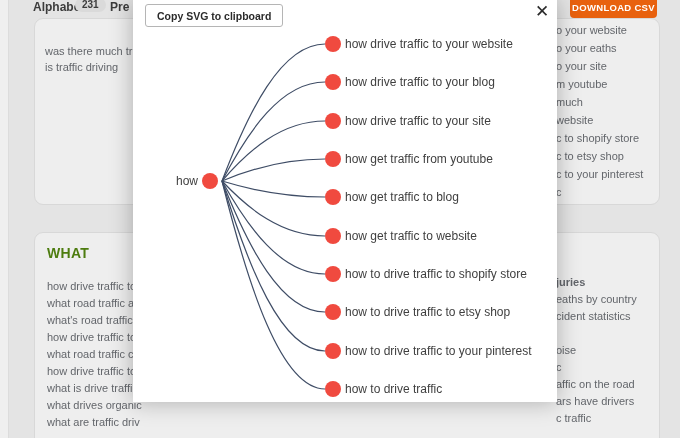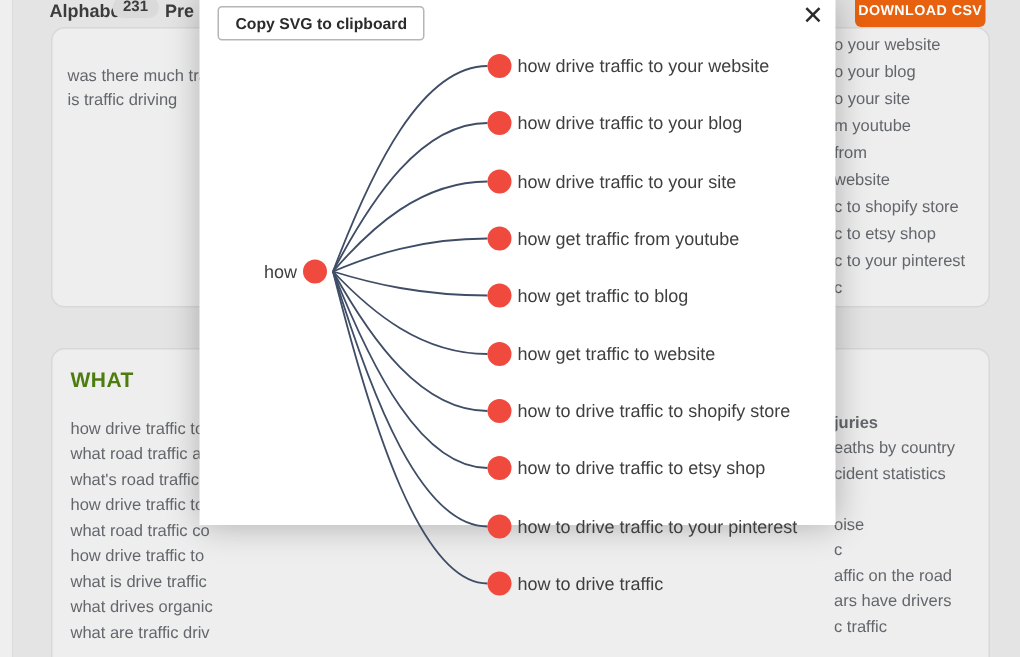--- a/index.html
+++ b/index.html
@@ -22,21 +22,21 @@
   .tab-badge { position:absolute; left:75px; top:-2px; background:#dadada; border-radius:9px; padding:1px 7px 2px; font-size:10px; font-weight:bold; color:#3c3c3c; }
 
   .download-btn { position:absolute; left:570px; top:-9px; width:87px; height:27px; background:#e8610e; border:none; border-radius:4px; color:#fff; font-family:"Liberation Sans",sans-serif; font-size:9.5px; font-weight:bold; letter-spacing:.3px; display:flex; align-items:flex-end; justify-content:center; padding-bottom:5px; cursor:pointer; }
 
   .bg-item { position:absolute; font-size:11px; color:#63666b; white-space:nowrap; line-height:13px; }
   .what-heading { position:absolute; left:47px; top:245px; font-size:14px; font-weight:bold; color:#4d7c0f; letter-spacing:.3px; }
 
   .show-graph-btn { position:absolute; left:588px; top:245px; width:64px; height:22px; background:#f0f0f0; border:1px solid #9a9a9a; border-radius:4px; font-family:"Liberation Sans",sans-serif; font-size:10px; font-weight:bold; color:#3c3c3c; cursor:pointer; }
 
   
-  .modal { position:absolute; left:133px; top:0; width:424px; height:350px; background:#ffffff; box-shadow:0 0 22px rgba(0,0,0,.28);text-decoration:underline; }
+  .modal { position:absolute; left:133px; top:0; width:424px; height:402px; background:#ffffff; box-shadow:0 0 22px rgba(0,0,0,.28);text-decoration:underline; }
   .copy-svg-btn { position:absolute; left:12px; top:4px; height:23px; padding:0 11px; background:#fff; border:1px solid #b5b5b5; border-radius:3px; font-family:"Liberation Sans",sans-serif; font-size:10.5px; font-weight:bold; color:#2b2b2b; cursor:pointer; }
   .close-btn { position:absolute; left:398px; top:0px; width:22px; height:22px; background:none; border:none; font-size:17px; line-height:22px; color:#2b2b2b; cursor:pointer; font-family:"DejaVu Sans",sans-serif; }
   #graph-svg { position:absolute; left:0; top:0; width:424px; height:438px; }
   #graph-svg text { font-family:"Liberation Sans",sans-serif; }
   .leaf-label { font-size:12px; fill:#3f3f3f; }
   .root-label { font-size:12px; fill:#3f3f3f; }
 </style>
 </head>
 <body>
 
@@ -56,24 +56,24 @@
     <div class="card card-top"></div>
     <div class="card card-bottom"></div>
 
     <div>
         <div class="bg-item" style="left: 45px; top: 25px; margin-top: 36px;">is traffic driving</div>
         <div class="bg-item" style="left: 45px; top: 45px;">was there much tra</div>
       </div>
 
     <div>
         <div class="bg-item" style="left: 556px; top: 24px;">o your website</div>
-        <div class="bg-item" style="left: 556px; top: 42px;">o your blog</div>
+        <div class="bg-item" style="left: 556px; top: 42px;">o your eaths</div>
         <div class="bg-item" style="left: 556px; top: 60px;">o your site</div>
         <div class="bg-item" style="left: 556px; top: 78px;">m youtube</div>
-        <div class="bg-item" style="left: 556px; top: 96px;">from</div>
+        <div class="bg-item" style="left: 556px; top: 96px;">much</div>
         <div class="bg-item" style="left: 556px; top: 114px;">website</div>
         <div class="bg-item" style="left: 556px; top: 132px;">c to shopify store</div>
         <div class="bg-item" style="left: 556px; top: 150px;">c to etsy shop</div>
         <div class="bg-item" style="left: 556px; top: 168px;">c to your pinterest</div>
         <div class="bg-item" style="left: 556px; top: 186px;">c</div>
       </div>
 
     <div class="what-heading">WHAT</div>
 
     <div>

